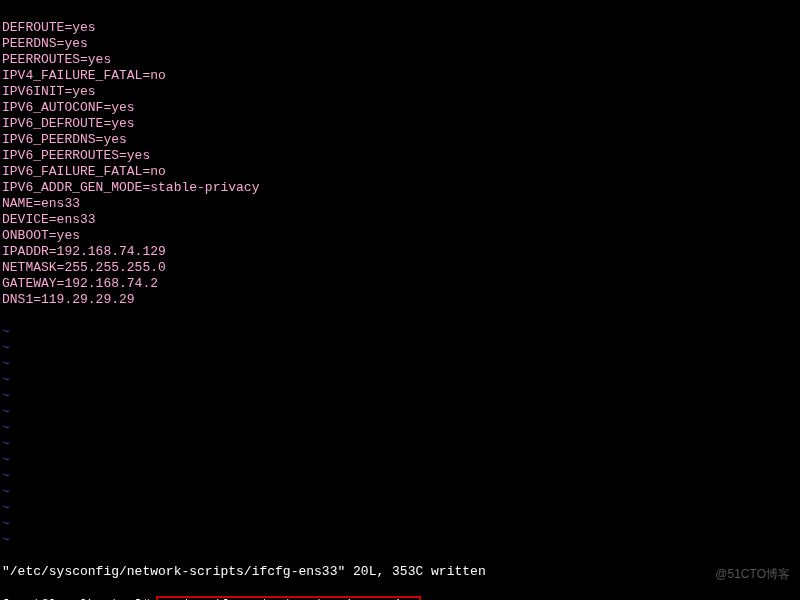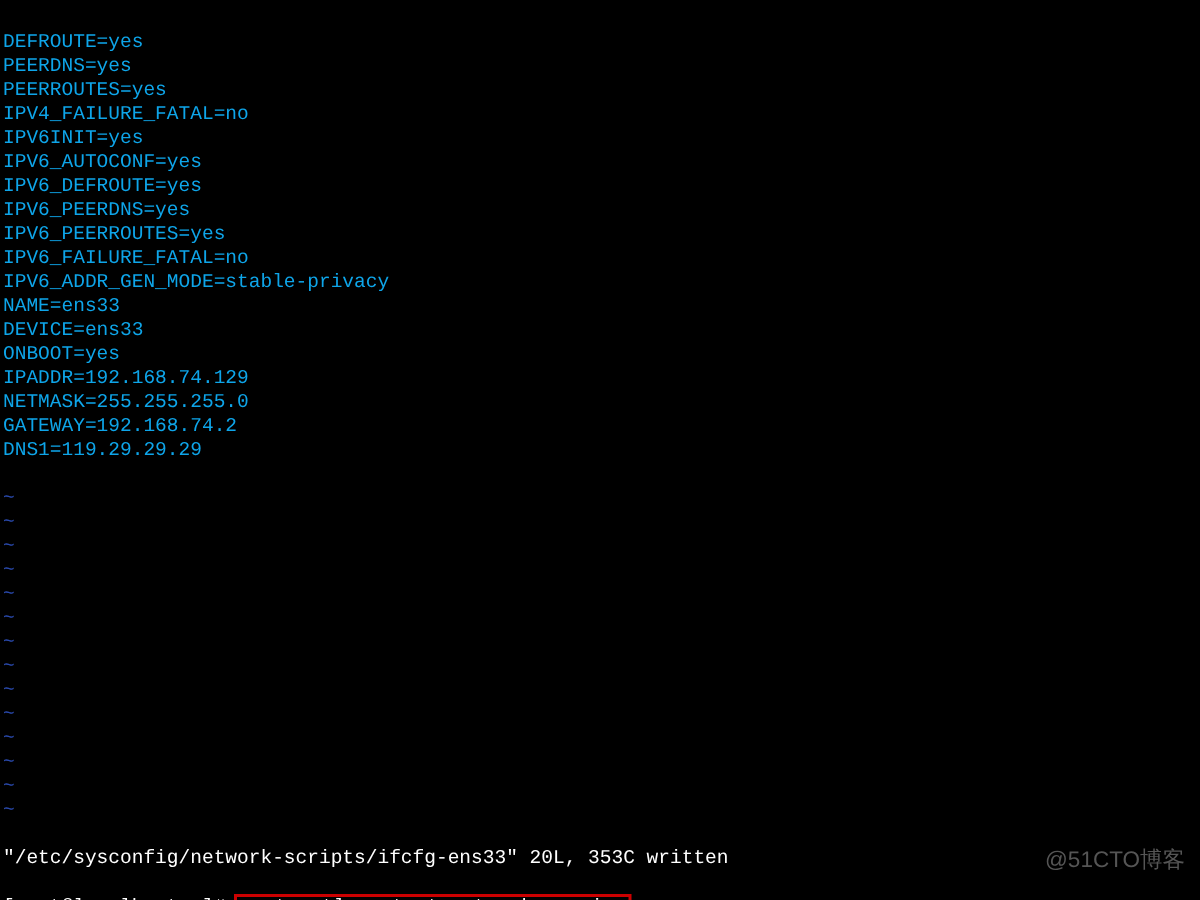--- a/index.html
+++ b/index.html
@@ -11,37 +11,37 @@
       font-size: 13px;
       line-height: 16px;
       color: #fff;
       overflow: hidden;
       position: relative;
     }
     .terminal {
       padding: 4px 2px;
       white-space: pre;
     }
-    .config-line { color: #0ea5e9; }
+    .config-line { color: #f9a8d4; }
     .tilde { color: #2a4aaf; }
     .status-line { color: #fff; }
     .prompt-line { color: #fff; }
     .highlighted-cmd {
       display: inline-block;
       border: 2px solid #c00;
       padding: 0 2px;
       margin-left: -2px;
       line-height: 14px;
     }
     .watermark {
       position: absolute;
       right: 10px;
       bottom: 18px;
       color: #555;
-      font-size: 15px;
+      font-size: 12px;
       font-family: sans-serif;
     }
   </style>
 </head>
 <body>
 
 <div class="terminal">
 <div id="config-block"><div class="config-line">DEFROUTE=yes</div><div class="config-line">PEERDNS=yes</div><div class="config-line">PEERROUTES=yes</div><div class="config-line">IPV4_FAILURE_FATAL=no</div><div class="config-line">IPV6INIT=yes</div><div class="config-line">IPV6_AUTOCONF=yes</div><div class="config-line">IPV6_DEFROUTE=yes</div><div class="config-line">IPV6_PEERDNS=yes</div><div class="config-line">IPV6_PEERROUTES=yes</div><div class="config-line">IPV6_FAILURE_FATAL=no</div><div class="config-line">IPV6_ADDR_GEN_MODE=stable-privacy</div><div class="config-line">NAME=ens33</div><div class="config-line">DEVICE=ens33</div><div class="config-line">ONBOOT=yes</div><div class="config-line">IPADDR=192.168.74.129</div><div class="config-line">NETMASK=255.255.255.0</div><div class="config-line">GATEWAY=192.168.74.2</div><div class="config-line">DNS1=119.29.29.29</div></div>
 <div id="tilde-block"><div class="tilde">~</div><div class="tilde">~</div><div class="tilde">~</div><div class="tilde">~</div><div class="tilde">~</div><div class="tilde">~</div><div class="tilde">~</div><div class="tilde">~</div><div class="tilde">~</div><div class="tilde">~</div><div class="tilde">~</div><div class="tilde">~</div><div class="tilde">~</div><div class="tilde">~</div></div>
 <div class="status-line">"/etc/sysconfig/network-scripts/ifcfg-ens33" 20L, 353C written</div>

